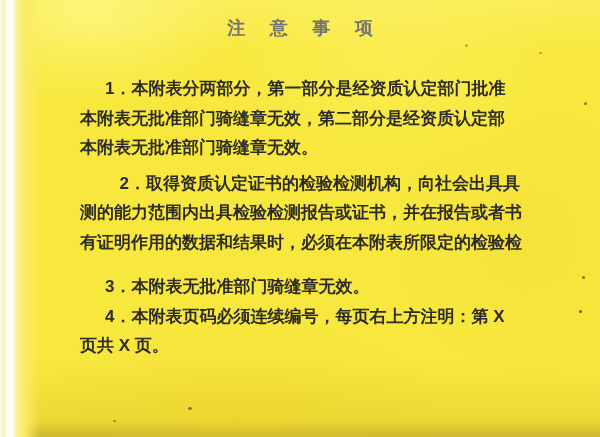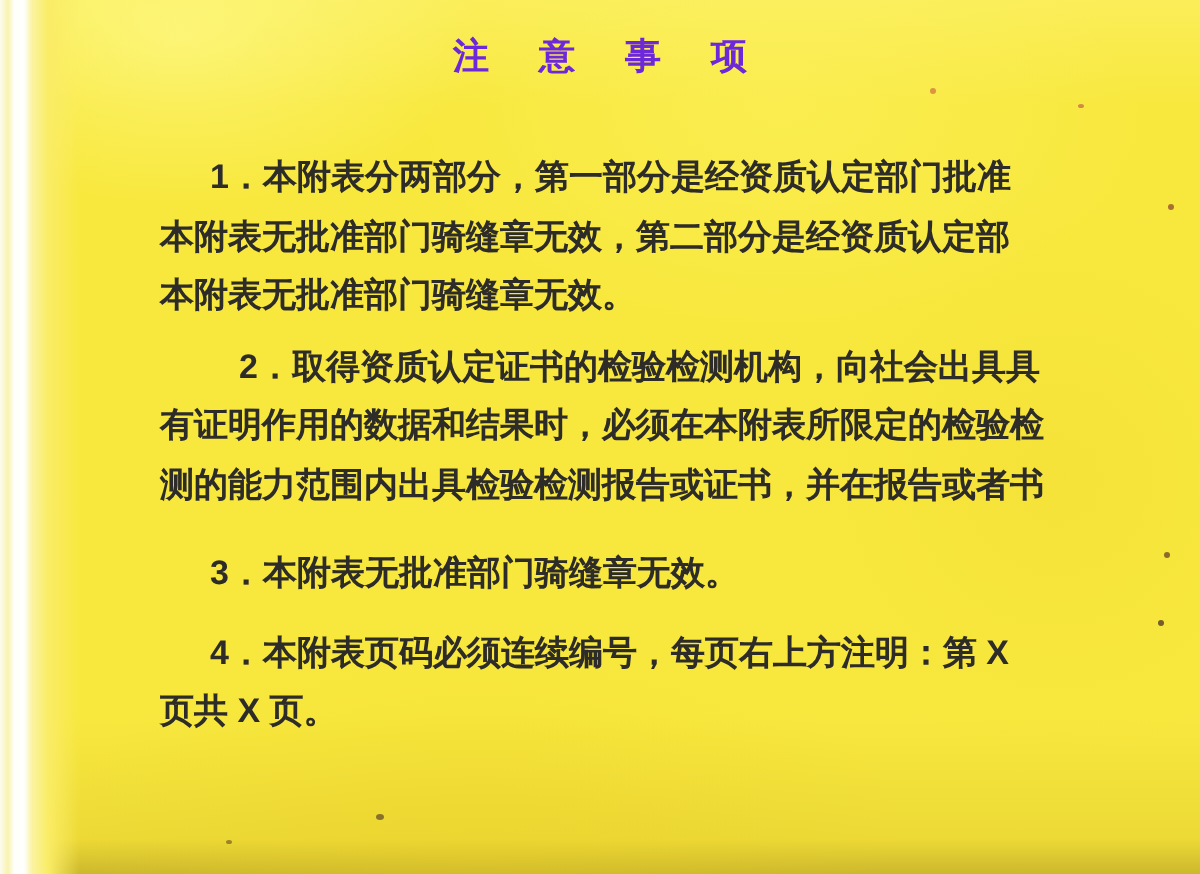--- a/index.html
+++ b/index.html
@@ -29,26 +29,27 @@
     background: linear-gradient(90deg,
       #fcfbee 0px, #f8f3ae 4px, #fefefb 7px, #fffffe 12px,
       #fbf3a2 16px, #faec66 24px, rgba(250,236,100,0) 40px);
   }
   .content { position: absolute; left: 80px; top: 74px; width: 440px; }
   .doc-title {
     position: absolute; left: 0; right: 0; top: 16px;
     text-align: center;
     font-size: 18px; font-weight: bold;
     letter-spacing: 10px; text-indent: 10px;
-    color: #6d28d9;
+    color: #737373;
+    font-family: Liberation Serif, serif;
   }
   .para { margin: 0; padding: 0; }
   .para.after-p1 { margin-top: 6px; text-align: right; }
   .para.after-p2 { margin-top: 15px; }
-  .para.after-p3 { margin-top: 10px; }
+  .para.after-p3 { margin-top: 0; }
   .line {
     font-size: 17px; line-height: 29.5px;
     color: #2e2c28; font-weight: 700;
     white-space: nowrap;
   }
   .line.indent { text-indent: 25px; }
   .speck { position: absolute; border-radius: 50%; }
   .s1 { left: 584px; top: 102px; width: 3px; height: 3px; background: rgba(154,92,48,0.85); }
   .s2 { left: 582px; top: 276px; width: 3px; height: 3px; background: rgba(122,84,40,0.85); }
   .s3 { left: 579px; top: 310px; width: 3px; height: 3px; background: rgba(90,70,40,0.85); }
@@ -67,22 +68,22 @@
   <div class="doc-title">注 意 事 项</div>
 
   <div class="content">
     <div class="para">
       <div class="line indent">1．本附表分两部分，第一部分是经资质认定部门批准</div>
       <div class="line">本附表无批准部门骑缝章无效，第二部分是经资质认定部</div>
       <div class="line">本附表无批准部门骑缝章无效。</div>
     </div>
     <div class="para after-p1">
       <div class="line indent">2．取得资质认定证书的检验检测机构，向社会出具具</div>
+      <div class="line">测的能力范围内出具检验检测报告或证书，并在报告或者书</div>
       <div class="line">有证明作用的数据和结果时，必须在本附表所限定的检验检</div>
-      <div class="line">测的能力范围内出具检验检测报告或证书，并在报告或者书</div>
     </div>
     <div class="para after-p2">
       <div class="line indent">3．本附表无批准部门骑缝章无效。</div>
     </div>
     <div class="para after-p3">
       <div class="line indent">4．本附表页码必须连续编号，每页右上方注明：第 X</div>
       <div class="line">页共 X 页。</div>
     </div>
   </div>
 

